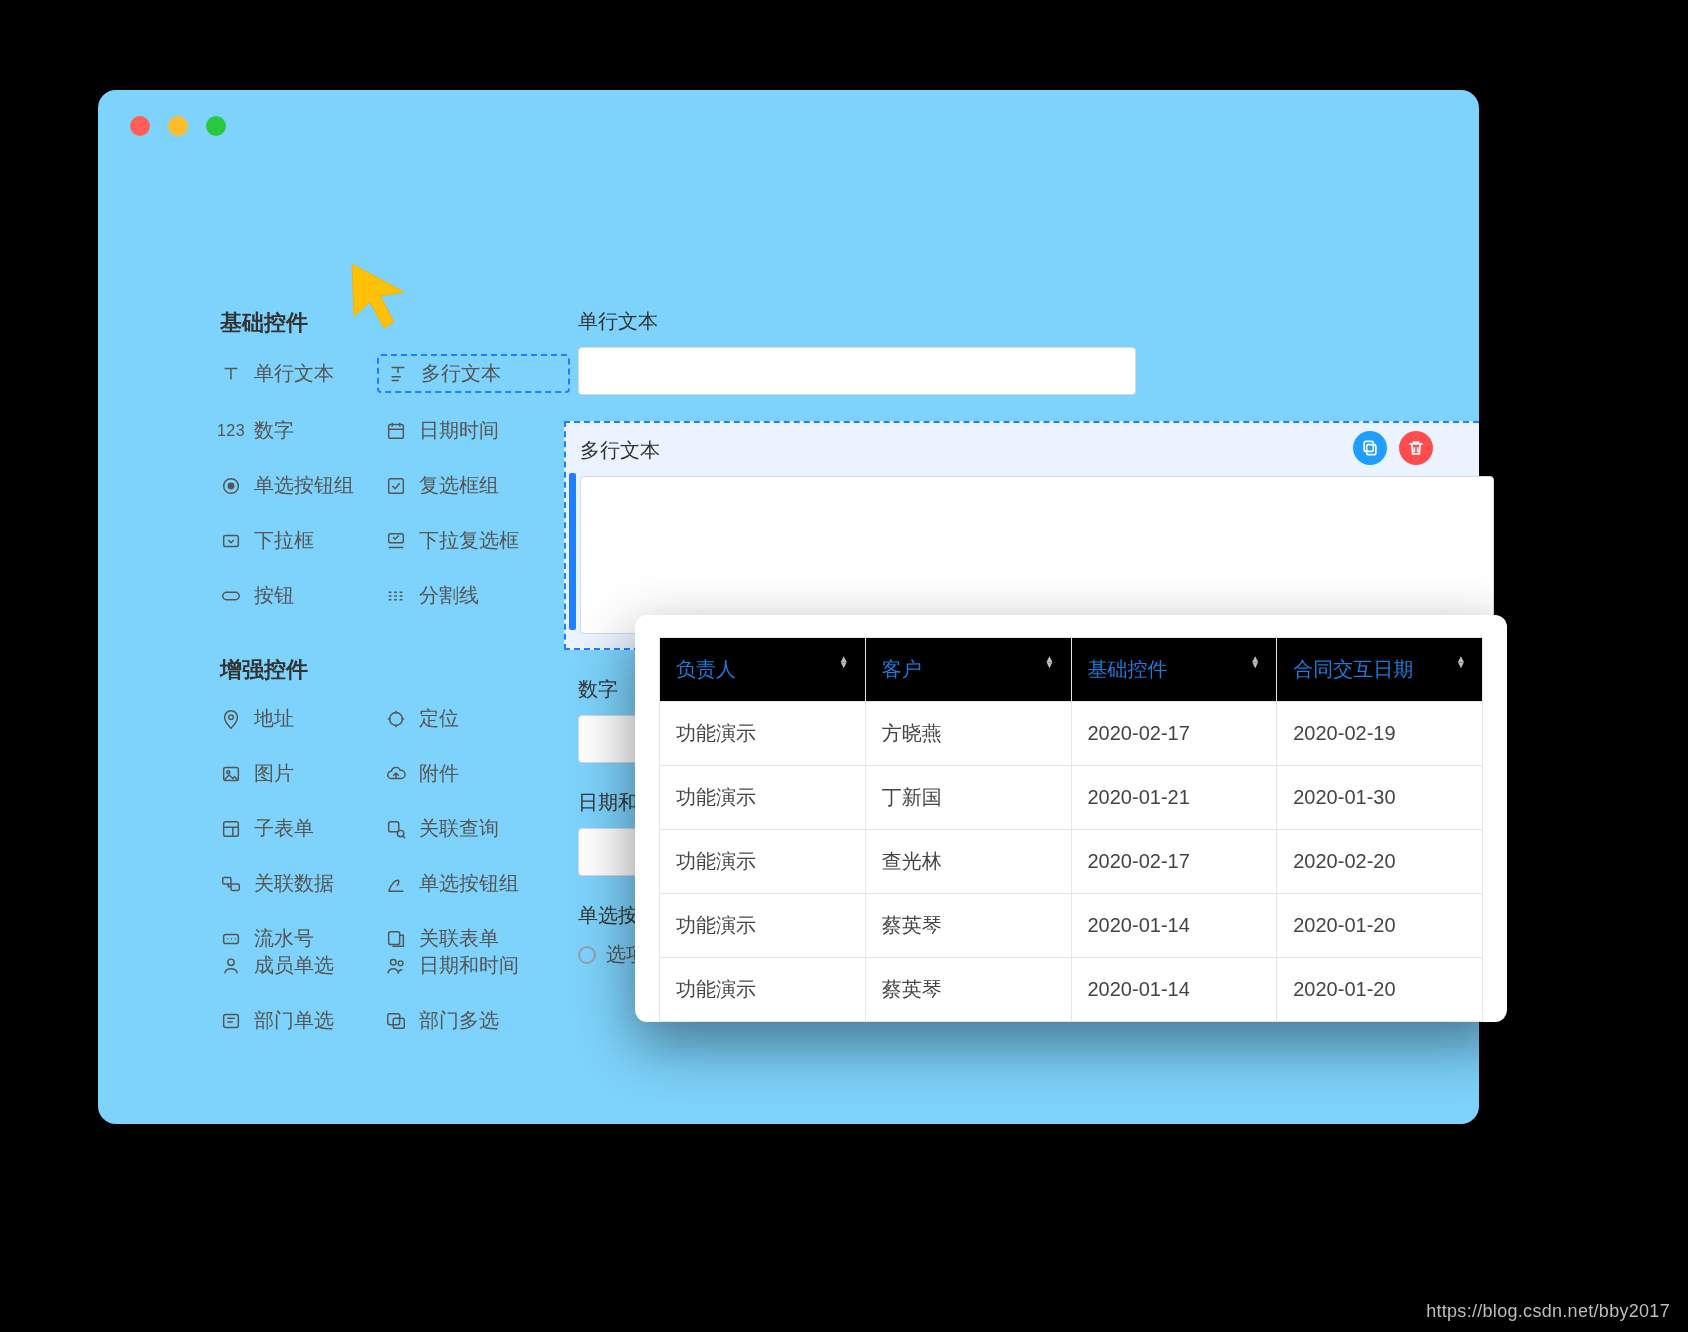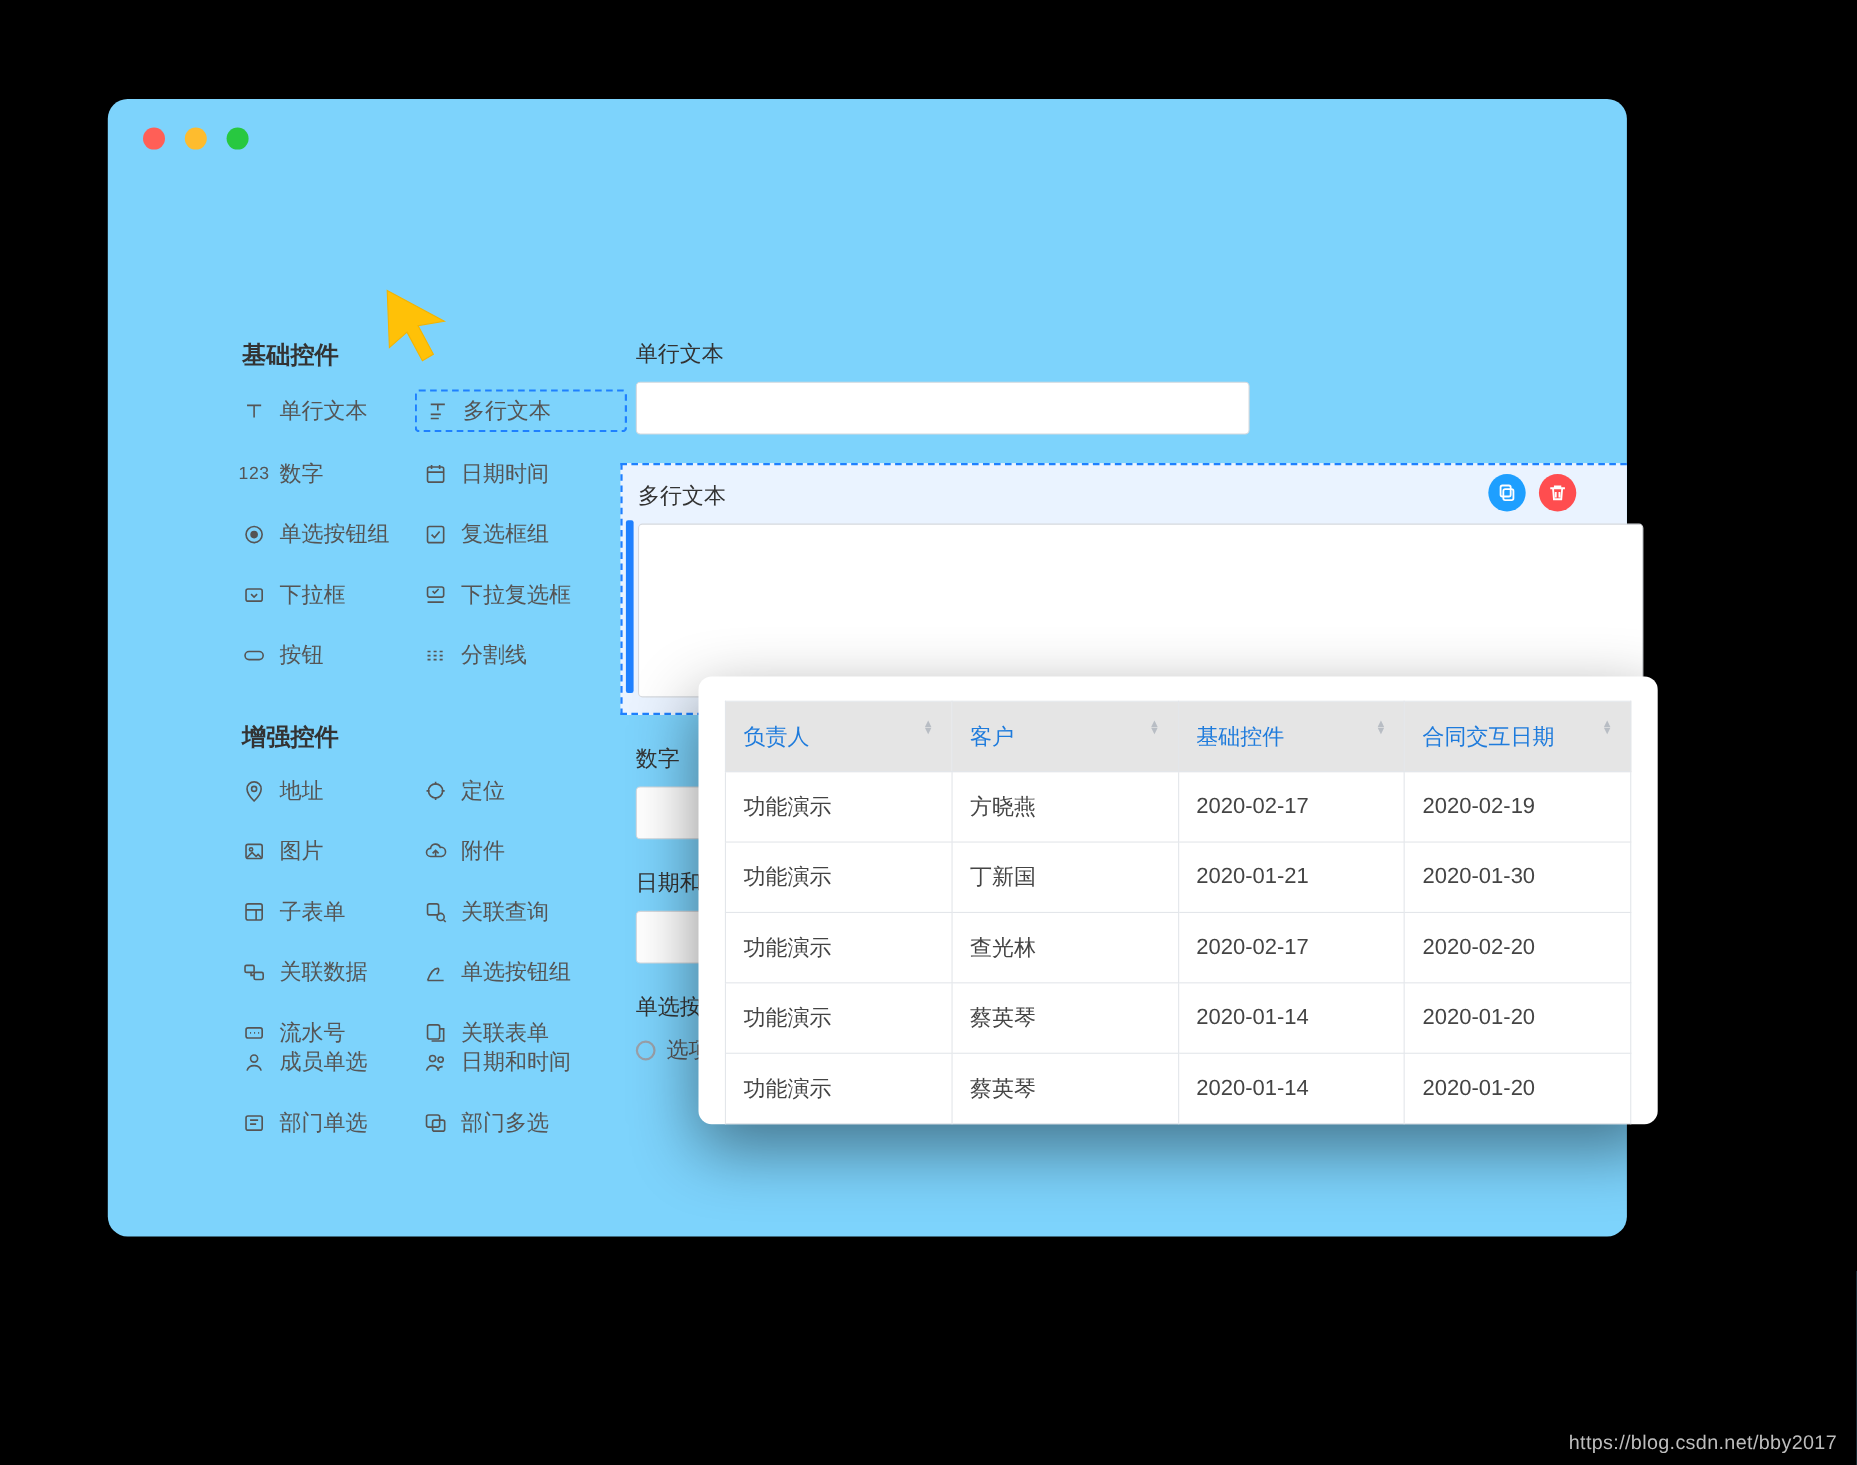--- a/index.html
+++ b/index.html
@@ -45,21 +45,21 @@
     .radio { display:flex; align-items:center; gap:10px; color:#555; font-size:20px; }
     .radio .r { width:18px; height:18px; border:2px solid #9aa0a9; border-radius:50%; }
 
     .cursor-arrow { position: absolute; left: 344px; top: 258px; width: 74px; height: 74px; z-index: 5; }
     .cursor-arrow svg { width: 74px; height: 74px; }
 
     .popover { position: absolute; left: 635px; top: 615px; width: 872px; background: #fff; border-radius: 12px; box-shadow: 0 22px 60px rgba(0,0,0,.45); padding: 22px 24px 0 24px; }
     .pop-title { font-size: 22px; color: #333; margin-bottom: 16px; }
     table { border-collapse: collapse; width: 100%; table-layout: fixed; border: 1px solid #e3e6ea; }
     th, td { border: 1px solid #e3e6ea; padding: 18px 16px; font-size: 20px; text-align: left; color: #444; }
-    th { color: #1e7bdc; font-weight: 400; background: #e5e5e5; }
+    th { color: #1e7bdc; font-weight: 400; background: #000000; }
     .sort { float: right; color: #b8bdc4; display:inline-flex; flex-direction:column; line-height:6px; font-size:10px; }
     .sort::before{content:"▲"}
     .sort::after{content:"▼"}
     .popover .fade { height: 0; }
 
     .watermark { position: absolute; right: 18px; bottom: 10px; color: #bdbdbd; font-size: 18px; letter-spacing: .3px; font-family: Arial; }
   </style>
 </head>
 <body>
 

